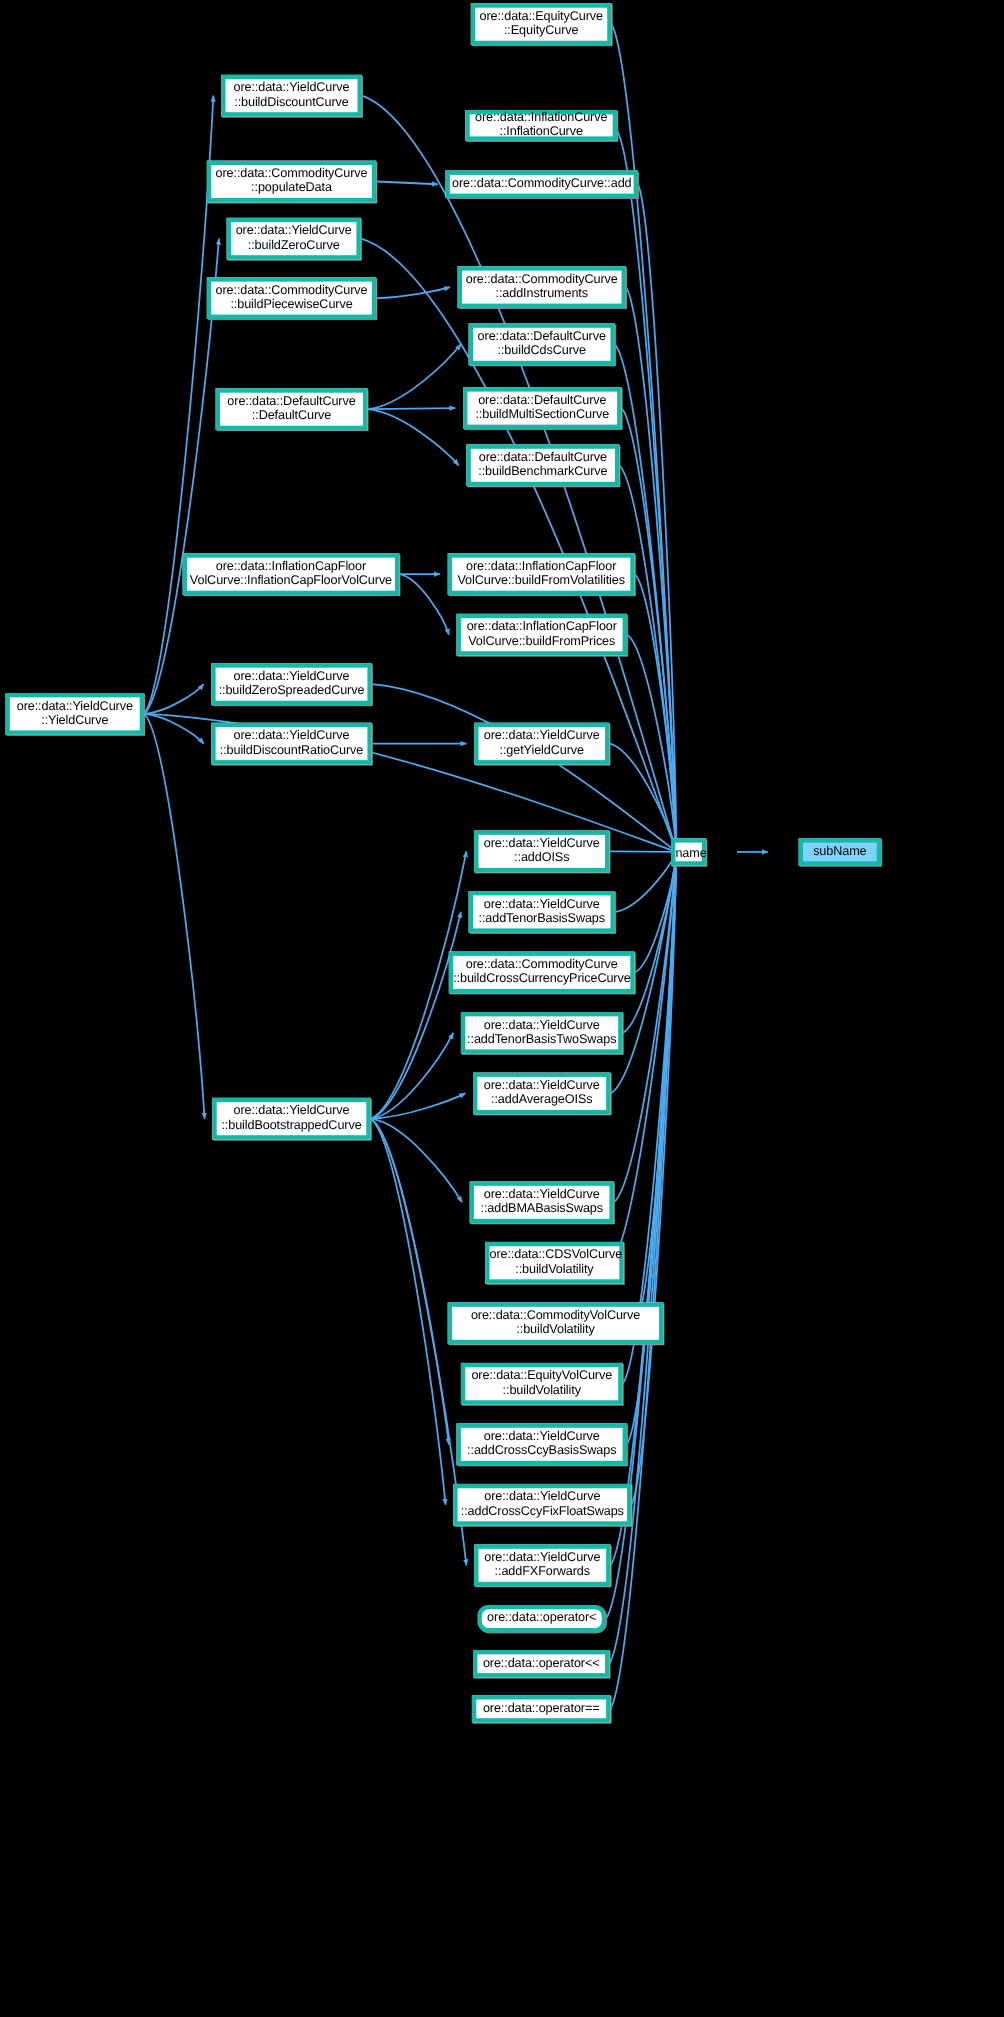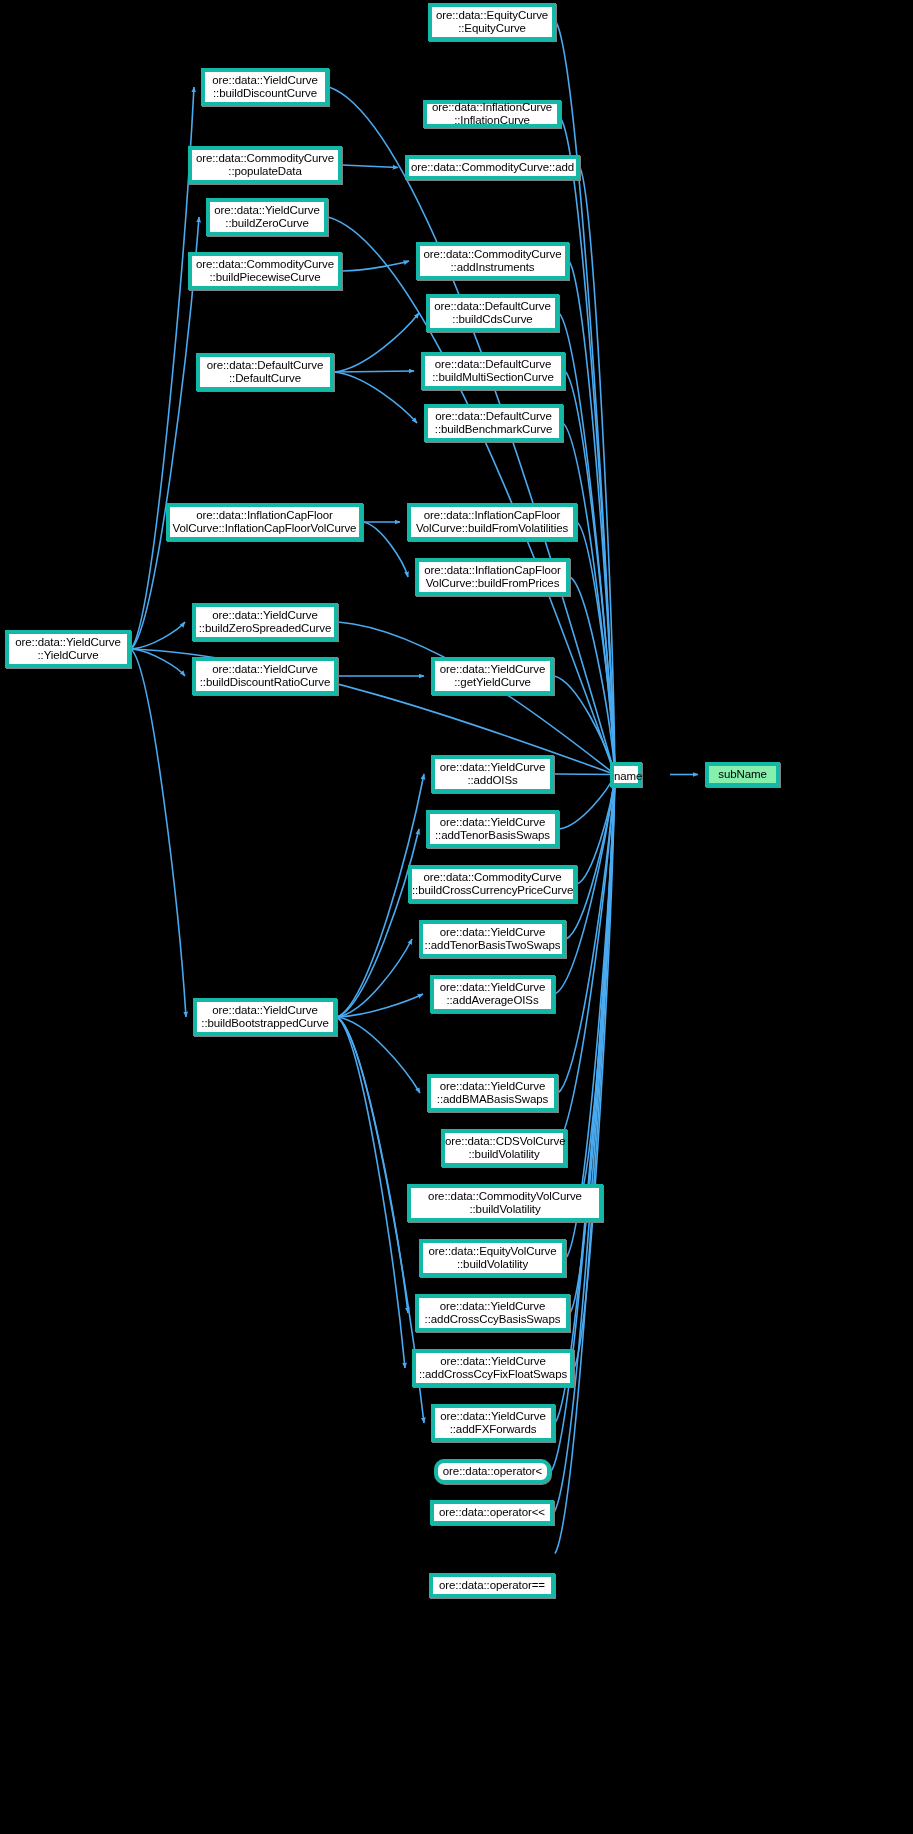--- a/index.html
+++ b/index.html
@@ -20,21 +20,21 @@
     color:#000;
     font-size:11.5px;
     line-height:13.5px;
     display:flex;
     align-items:center;
     justify-content:center;
     text-align:center;
     letter-spacing:-0.1px;
     white-space:pre-line;
   }
-  .node.gray{background:#86efac;}
+  .node.gray{background:#7dd3fc;margin-left:21px;}
   .node span{display:block;width:100%;}
 </style>
 </head>
 <body>
 
 <div id="canvas">
   <svg id="edges" xmlns="http://www.w3.org/2000/svg">
       <defs>
         <marker id="ah" viewBox="0 0 10 10" refX="9" refY="5" markerWidth="6" markerHeight="6" orient="auto-start-reverse" markerUnits="userSpaceOnUse">
           <path d="M0,1 L10,5 L0,9 z" fill="#4aaaf0"></path>
@@ -153,15 +153,15 @@
       <div class="node" style="left: 419px; top: 1239px; width: 147px; height: 38px;"><span>ore::data::EquityVolCurve
 ::buildVolatility</span></div>
       <div class="node" style="left: 415px; top: 1294px; width: 155px; height: 38px;"><span>ore::data::YieldCurve
 ::addCrossCcyBasisSwaps</span></div>
       <div class="node" style="left: 412px; top: 1349px; width: 162px; height: 38px;"><span>ore::data::YieldCurve
 ::addCrossCcyFixFloatSwaps</span></div>
       <div class="node" style="left: 431px; top: 1404px; width: 124px; height: 38px;"><span>ore::data::YieldCurve
 ::addFXForwards</span></div>
       <div class="node" style="left: 434px; top: 1459px; width: 117px; height: 25px; border-radius: 10px;"><span>ore::data::operator&lt;</span></div>
       <div class="node" style="left: 430px; top: 1500px; width: 124px; height: 25px;"><span>ore::data::operator&lt;&lt;</span></div>
-      <div class="node" style="left: 429px; top: 1541px; width: 126px; height: 25px; margin-top: 32px;"><span>ore::data::operator==</span></div>
+      <div class="node" style="left: 429px; top: 1541px; width: 126px; height: 25px;"><span>ore::data::operator==</span></div>
     </div>
 </div>
 
 </body></html>

